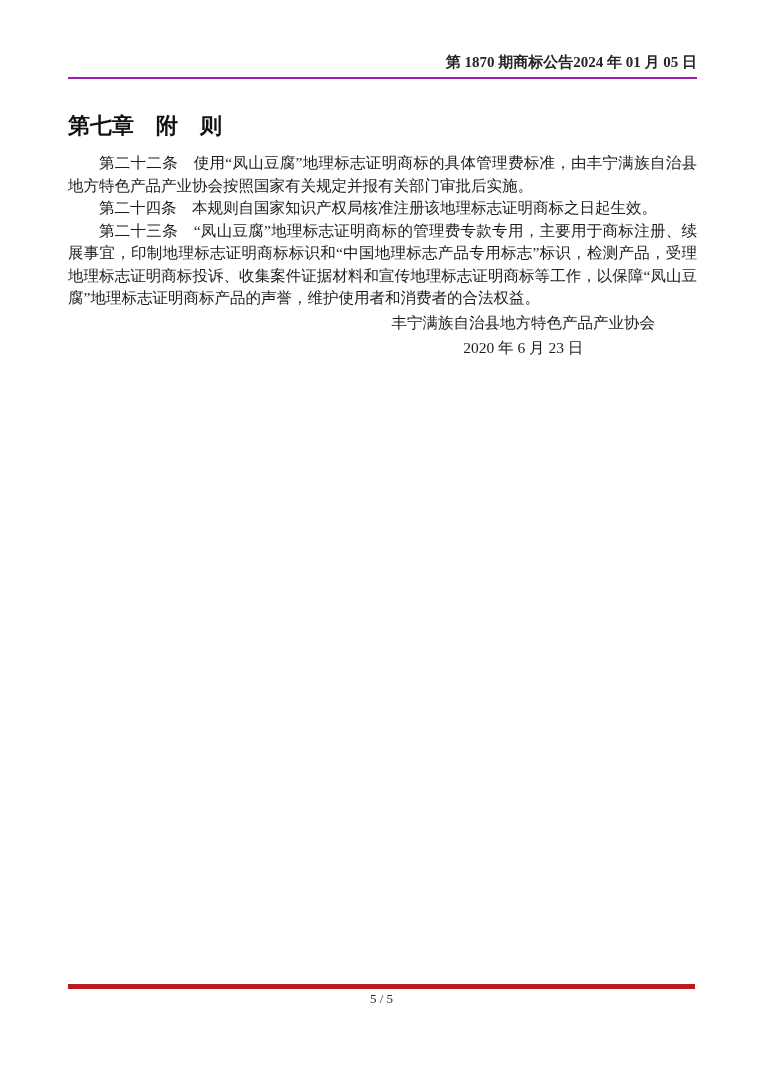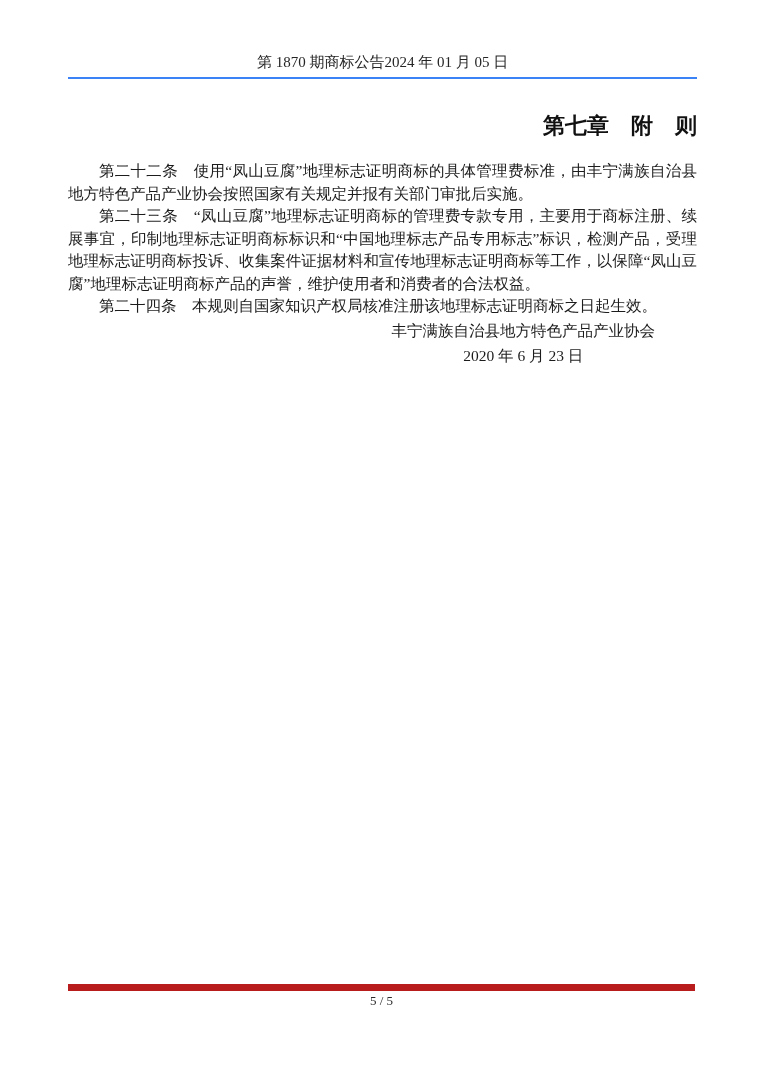--- a/index.html
+++ b/index.html
@@ -15,39 +15,40 @@
     overflow: hidden;
     font-family: "Liberation Serif", "DejaVu Serif", serif;
     color: #1c1c1c;
     box-sizing: border-box;
   }
   .content {
     padding: 0 63px 0 68px;
   }
   .doc-header {
     display: flex;
-    justify-content: center;
+    justify-content: flex-end;
     align-items: flex-end;
     padding-top: 52px;
     padding-bottom: 5px;
-    border-bottom: 2px solid #3b82f6;
+    border-bottom: 2px solid #a21caf;
     font-size: 15px;
     line-height: 20px;
     color: #252525;
+    font-weight: bold;
   }
   .chapter-title {
     margin-top: 33px;
-    text-align: right;
+    text-align: left;
     font-size: 22px;
     font-weight: bold;
     line-height: 28px;
     color: #111111;
   }
   .body-text {
-    margin-top: 20px;
+    margin-top: 12px;
     font-size: 15.5px;
     line-height: 22.5px;
     text-align: justify;
     color: #1c1c1c;
   }
   .body-text p {
     margin: 0;
     text-indent: 2em;
   }
   .signature {
@@ -57,21 +58,21 @@
     text-align: center;
     font-size: 15.5px;
     line-height: 25px;
     color: #1c1c1c;
   }
   .doc-footer {
     position: absolute;
     left: 68px;
     right: 65px;
     top: 984px;
-    border-top: 7px solid #b91c1c;
+    border-top: 5px solid #b91c1c;
     text-align: center;
   }
   .page-number {
     display: inline-block;
     margin-top: -3px;
     padding: 0 6px;
     background: #ffffff;
     font-size: 13px;
     line-height: 16px;
     color: #2a2a2a;
@@ -85,22 +86,22 @@
 
     <div class="doc-header">
       <span>第 1870 期商标公告</span>
       <span>2024 年 01 月 05 日</span>
     </div>
 
     <div class="chapter-title">第七章　附　则</div>
 
     <div class="body-text">
       <p>第二十二条　使用“凤山豆腐”地理标志证明商标的具体管理费标准，由丰宁满族自治县地方特色产品产业协会按照国家有关规定并报有关部门审批后实施。</p>
+      <p>第二十四条　本规则自国家知识产权局核准注册该地理标志证明商标之日起生效。</p>
       <p>第二十三条　“凤山豆腐”地理标志证明商标的管理费专款专用，主要用于商标注册、续展事宜，印制地理标志证明商标标识和“中国地理标志产品专用标志”标识，检测产品，受理地理标志证明商标投诉、收集案件证据材料和宣传地理标志证明商标等工作，以保障“凤山豆腐”地理标志证明商标产品的声誉，维护使用者和消费者的合法权益。</p>
-      <p>第二十四条　本规则自国家知识产权局核准注册该地理标志证明商标之日起生效。</p>
     </div>
 
     <div class="signature">
       <div>丰宁满族自治县地方特色产品产业协会</div>
       <div>2020 年 6 月 23 日</div>
     </div>
 
   </div>
 
   <div class="doc-footer">

